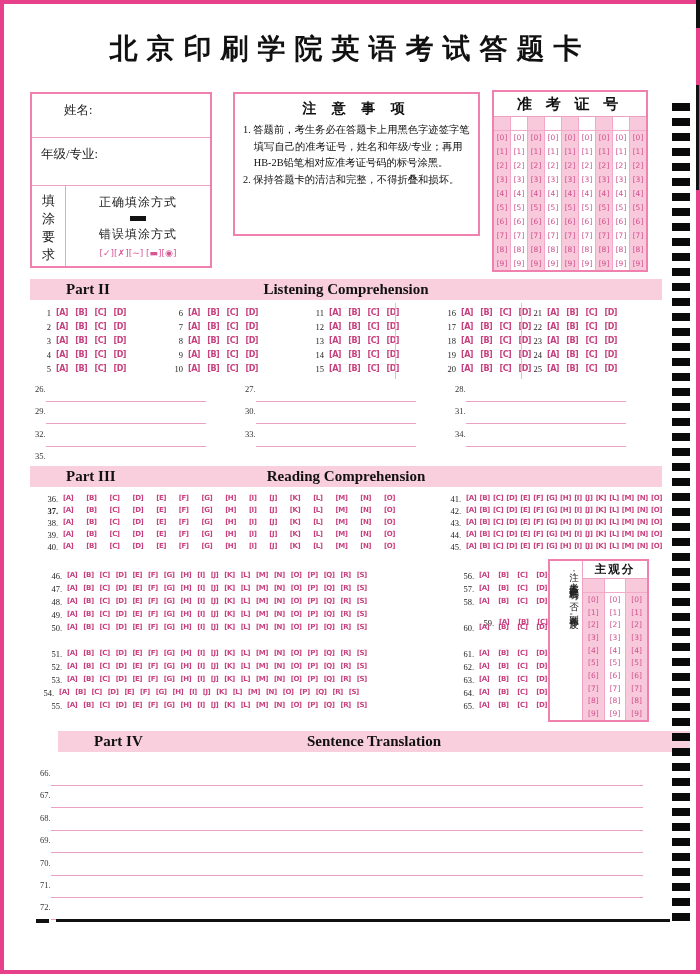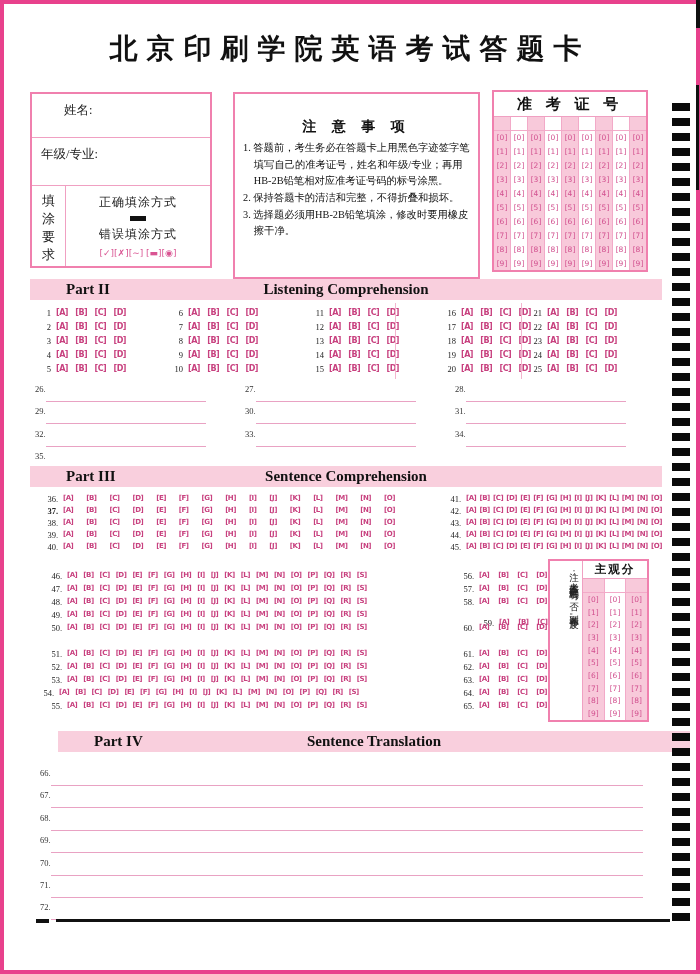--- a/index.html
+++ b/index.html
@@ -17,21 +17,21 @@
   .info-row{position:relative;box-sizing:border-box;border-bottom:1px solid #f0a0c2;
             font-size:12.5px;color:#222;padding:8px 0 0 9px;}
   .info-row.last{border-bottom:none;display:flex;padding:0;}
   .fill-chars{width:34px;border-right:1px solid #f0a0c2;display:flex;flex-direction:column;
               justify-content:space-around;align-items:center;font-size:13px;color:#222;padding:6px 0;box-sizing:border-box;}
   .fill-demo{flex:1;display:flex;flex-direction:column;align-items:center;justify-content:space-around;padding:5px 0;}
   .fill-demo .lbl{font-size:12px;color:#222;letter-spacing:1px;}
   .correct-mark{width:16px;height:5px;background:#111;}
   .wrong-marks{font-size:9px;color:#d95492;letter-spacing:0px;font-family:"DejaVu Sans",sans-serif;}
 
-  #notice-box{left:233px;top:92px;width:247px;height:187px;padding:22px 8px;box-sizing:border-box;font-family:Liberation Serif, serif;}
+  #notice-box{left:233px;top:92px;width:247px;height:144px;padding:4px 8px;box-sizing:border-box;font-family:Liberation Serif, serif;}
   .notice-title{text-align:center;font-size:14px;font-weight:bold;letter-spacing:6px;color:#111;margin:2px 0 4px 0;}
   .notice-item{font-size:10.3px;line-height:1.62;color:#111;margin-left:1.05em;text-indent:-1.05em;}
 
   #exam-box{left:492px;top:90px;width:156px;height:182px;display:flex;flex-direction:column;}
   .grid-title{text-align:center;font-size:15px;font-weight:bold;letter-spacing:5px;color:#111;
               border-bottom:1px solid #f0a0c2;line-height:24px;height:24px;}
   .digit-grid{flex:1;display:flex;}
   .dcol{flex:1;display:flex;flex-direction:column;border-right:1px solid #f2aac8;}
   .dcol:last-child{border-right:none;}
   .dcol.shaded{background:#f8c9da;}
@@ -106,21 +106,20 @@
         <span class="lbl">错误填涂方式</span>
         <span class="wrong-marks">[✓][✗][∼] [▬][◉]</span>
       </div>
     </div>
   </div>
 
   <div class="pbox" id="notice-box">
     <div class="notice-title">注 意 事 项</div>
     <div class="notice-item">1. 答题前，考生务必在答题卡上用黑色字迹签字笔填写自己的准考证号，姓名和年级/专业；再用HB-2B铅笔相对应准考证号码的标号涂黑。</div>
     <div class="notice-item">2. 保持答题卡的清洁和完整，不得折叠和损坏。</div>
-    <div class="notice-item">3. 选择题必须用HB-2B铅笔填涂，修改时要用橡皮擦干净。</div>
   </div>
 
   <div class="pbox" id="exam-box">
     <div class="grid-title">准 考 证 号</div>
     <div class="digit-grid" id="exam-grid">
         <div class="dcol shaded">
           <div class="wcell"></div>
           <div class="dcell">[0]</div>
           <div class="dcell">[1]</div>
           <div class="dcell">[2]</div>
@@ -407,21 +406,21 @@
       <div class="bline" style="left: 245px; top: 406.4px;"><span class="qnum">30.</span><span class="line" style="width: 160px;"></span></div>
       <div class="bline" style="left: 455px; top: 406.4px;"><span class="qnum">31.</span><span class="line" style="width: 160px;"></span></div>
       <div class="bline" style="left: 35px; top: 428.8px;"><span class="qnum">32.</span><span class="line" style="width: 160px;"></span></div>
       <div class="bline" style="left: 245px; top: 428.8px;"><span class="qnum">33.</span><span class="line" style="width: 160px;"></span></div>
       <div class="bline" style="left: 455px; top: 428.8px;"><span class="qnum">34.</span><span class="line" style="width: 160px;"></span></div>
       <div class="bline" style="left: 35px; top: 451.2px;"><span class="qnum">35.</span><span class="line" style="width: 160px;"></span></div>
     </div>
 
   <div class="banner" style="top:466px;">
     <span class="part-lbl">Part III</span>
-    <span class="sect-lbl">Sentence Comprehension</span>
+    <span class="sect-lbl">Reading Comprehension</span>
   </div>
 
   <div id="part3-grid">
       <div class="qrow" style="left: 38px; top: 494px;"><span class="qnum" style="width: 20px;">36.</span><span class="opts" style="width: 332px;">
           <span class="opt small">[A]</span>
           <span class="opt small">[B]</span>
           <span class="opt small">[C]</span>
           <span class="opt small">[D]</span>
           <span class="opt small">[E]</span>
           <span class="opt small">[F]</span>

